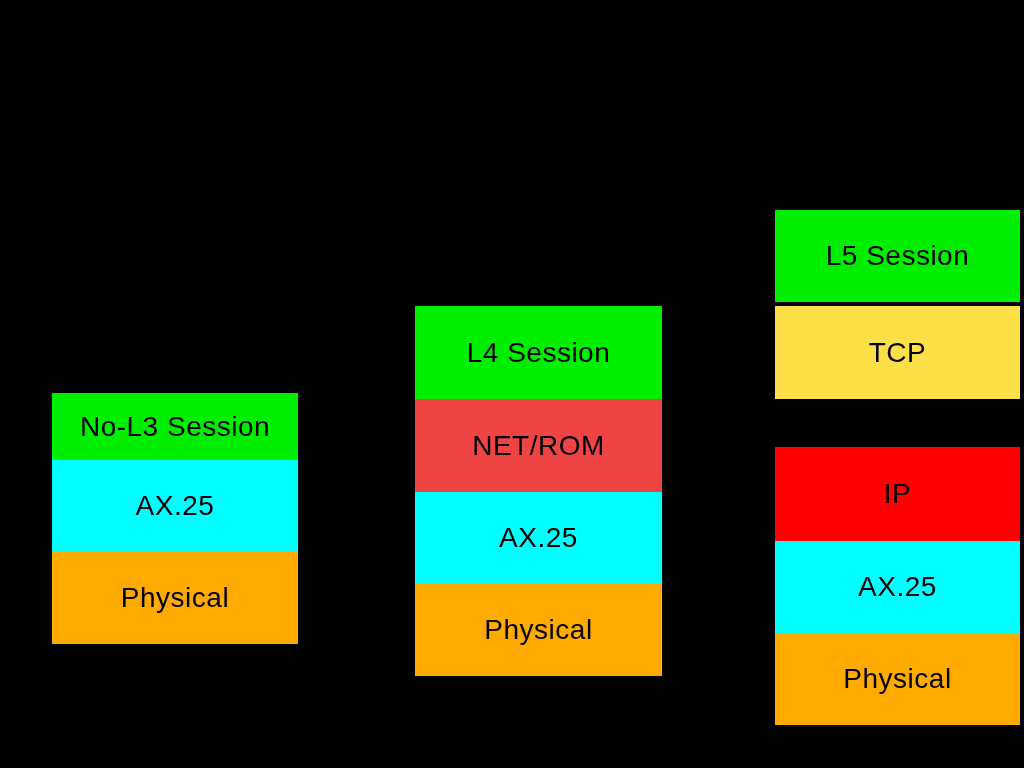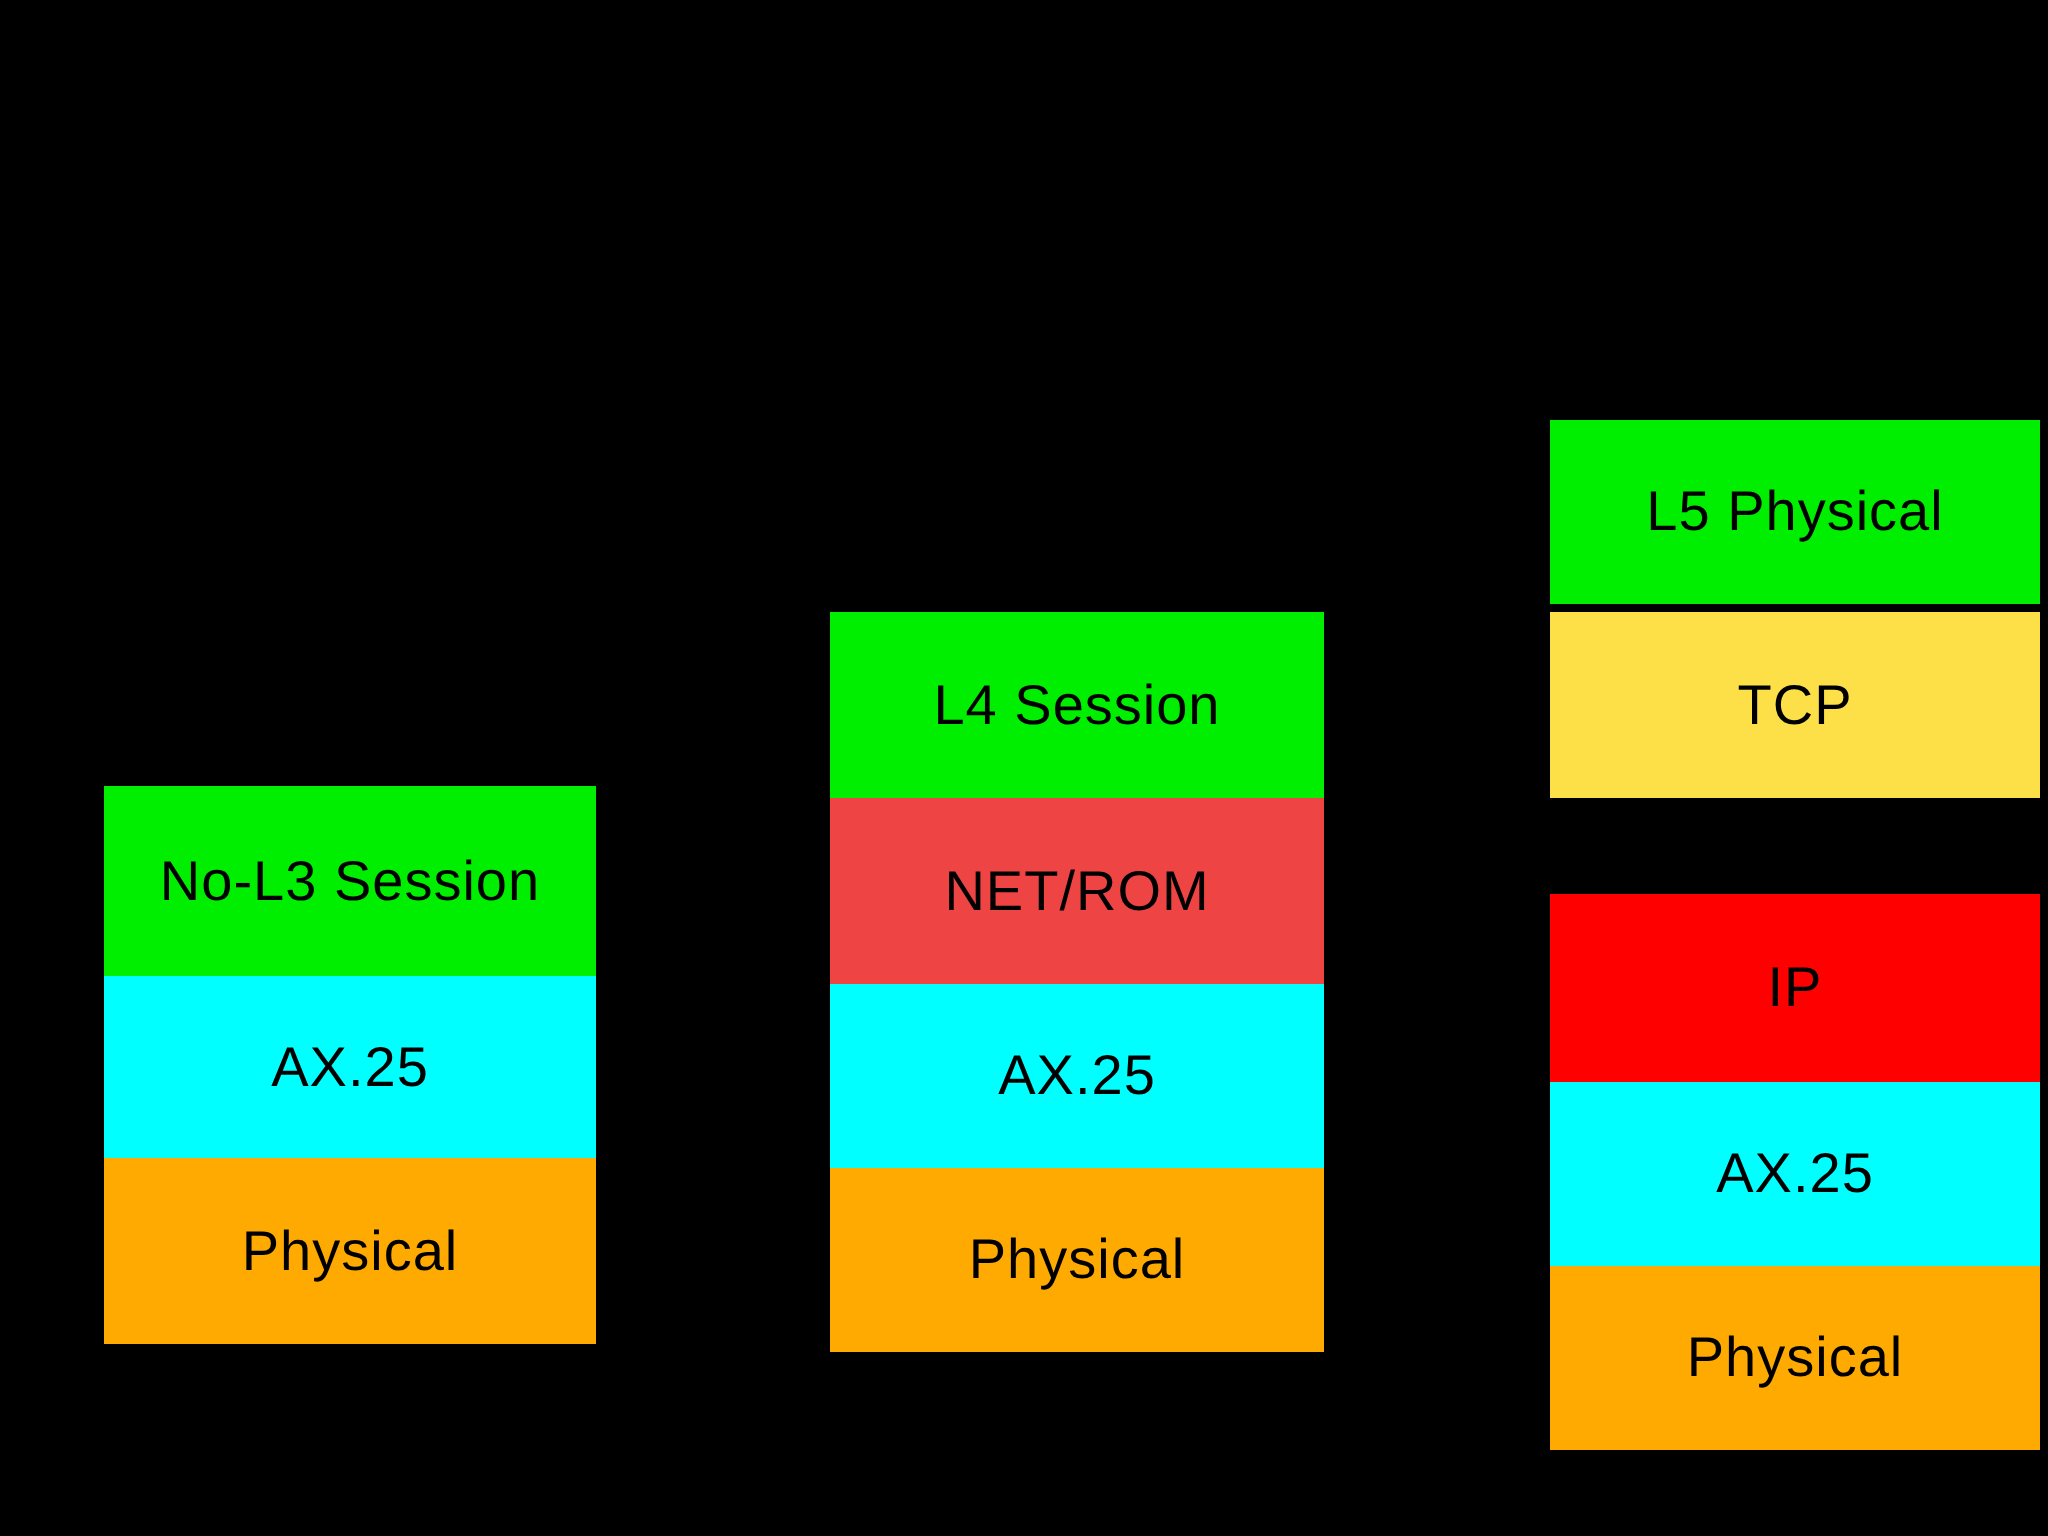--- a/index.html
+++ b/index.html
@@ -28,21 +28,21 @@
   }
   .layer .label {
     color: #000;
     font-size: 28px;
     font-weight: 400;
     letter-spacing: 0.5px;
     white-space: nowrap;
   }
   
   .stack-1 { left: 52px;  top: 393px; width: 246px; }
-  .stack-1 .row-0 { height: 95px; text-align: center; }
+  .stack-1 .row-0 { height: 67px; text-align: center; }
   .stack-1 .row-1 { height: 91px; }
   .stack-1 .row-2 { height: 93px; }
   
   .stack-2 { left: 415px; top: 306px; width: 247px; }
   .stack-2 .row-0 { height: 93px; }
   .stack-2 .row-1 { height: 93px; }
   .stack-2 .row-2 { height: 92px; }
   .stack-2 .row-3 { height: 92px; }
   
   .stack-3 { left: 775px; top: 210px; width: 245px; }
@@ -79,21 +79,21 @@
     <div class="layer row-2" style="background: rgb(0, 255, 255);">
       <span class="label">AX.25</span>
     </div>
     <div class="layer row-3" style="background: rgb(255, 170, 0);">
       <span class="label">Physical</span>
     </div>
   </div>
 
   <div class="stack stack-3">
     <div class="layer row-0" style="background: rgb(0, 238, 0);">
-      <span class="label">L5 Physical</span>
+      <span class="label">L5 Session</span>
     </div>
     <div class="layer row-1" style="background: #fde047;">
       <span class="label">TCP</span>
     </div>
     <div class="layer row-2" style="background: rgb(255, 0, 0); margin-top: 48px;">
       <span class="label">IP</span>
     </div>
     <div class="layer row-3" style="background: rgb(0, 255, 255);">
       <span class="label">AX.25</span>
     </div>

